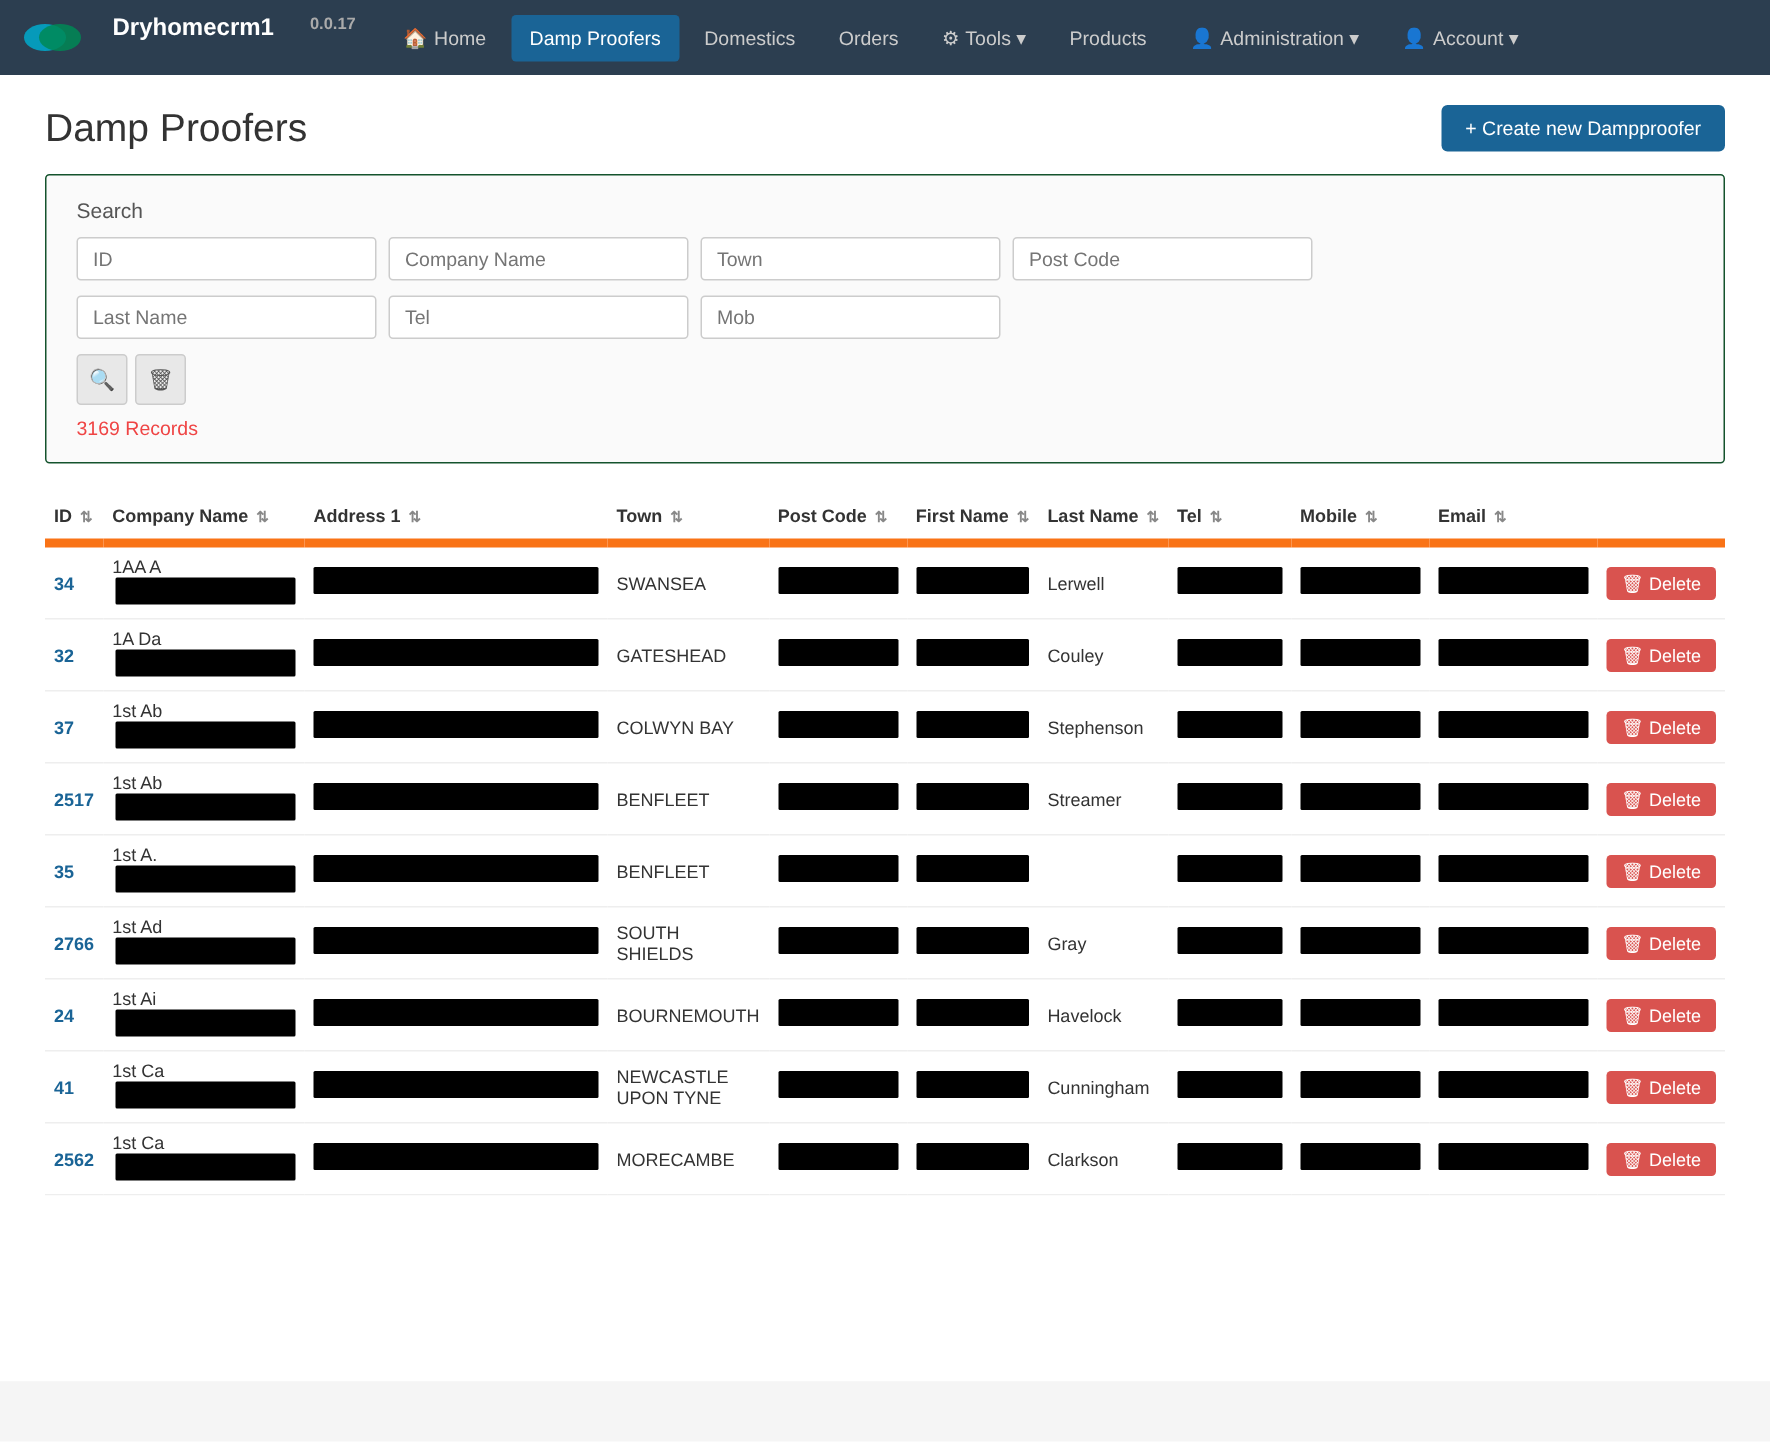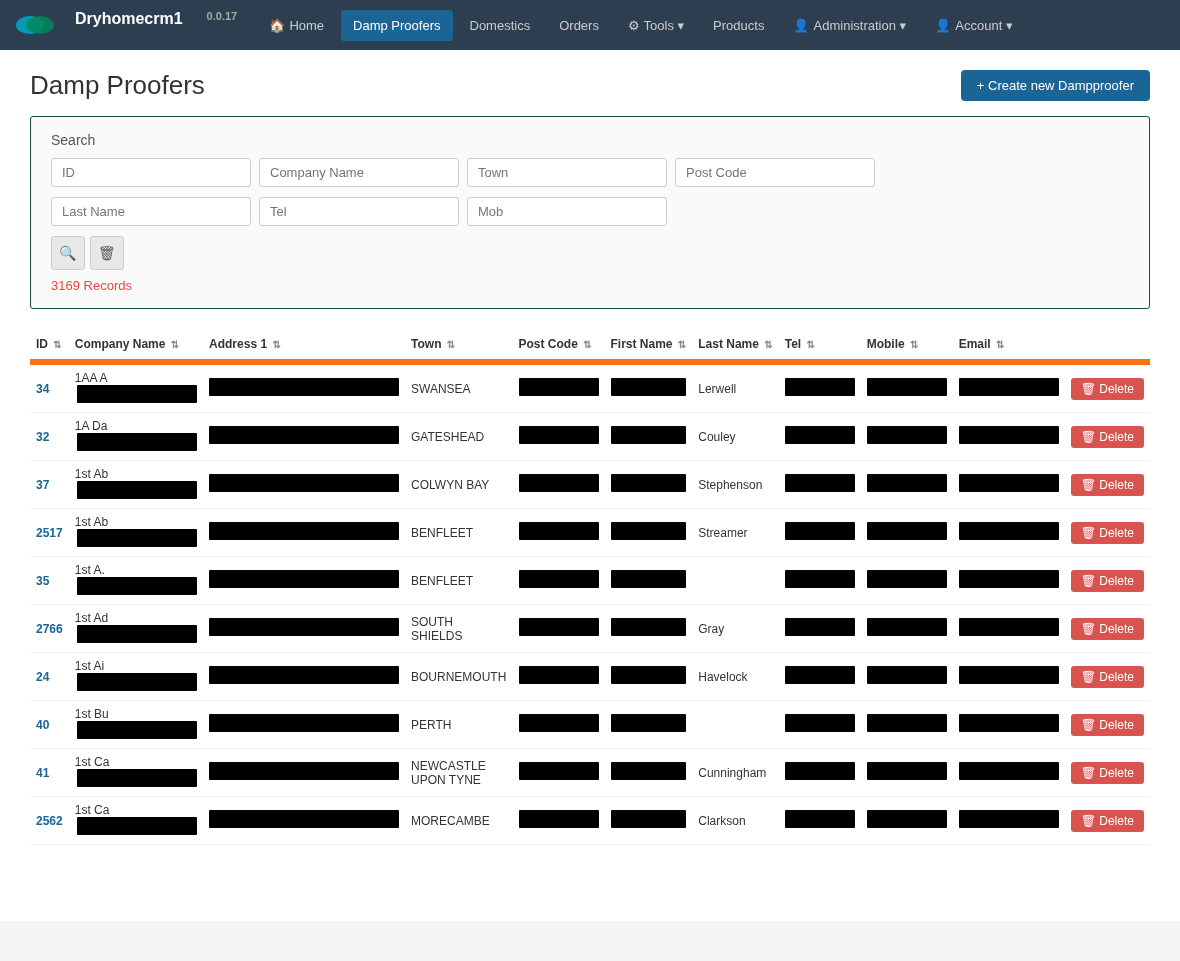--- a/index.html
+++ b/index.html
@@ -373,35 +373,20 @@
             <td class="col-firstname"><span class="td-redacted" style="width:75px;"></span></td>
             <td class="col-lastname">Havelock</td>
             <td class="col-tel"><span class="td-redacted" style="width:70px;"></span></td>
             <td class="col-mobile"><span class="td-redacted" style="width:80px;"></span></td>
             <td class="col-email"><span class="td-redacted" style="width:100px;"></span></td>
             <td class="col-action">
               <button class="btn-delete">🗑 Delete</button>
             </td>
           </tr>
           <tr>
-            <td class="td-id col-id">40</td>
-            <td class="col-company">1st Bu<span class="td-redacted" style="width:120px;display:inline-block;margin-left:2px;"></span></td>
-            <td class="col-address"><span class="td-redacted" style="width:190px;"></span></td>
-            <td class="col-town">PERTH</td>
-            <td class="col-postcode"><span class="td-redacted" style="width:80px;"></span></td>
-            <td class="col-firstname"><span class="td-redacted" style="width:75px;"></span></td>
-            <td class="col-lastname"></td>
-            <td class="col-tel"><span class="td-redacted" style="width:70px;"></span></td>
-            <td class="col-mobile"><span class="td-redacted" style="width:80px;"></span></td>
-            <td class="col-email"><span class="td-redacted" style="width:100px;"></span></td>
-            <td class="col-action">
-              <button class="btn-delete">🗑 Delete</button>
-            </td>
-          </tr>
-          <tr>
             <td class="td-id col-id">41</td>
             <td class="col-company">1st Ca<span class="td-redacted" style="width:120px;display:inline-block;margin-left:2px;"></span></td>
             <td class="col-address"><span class="td-redacted" style="width:190px;"></span></td>
             <td class="col-town">NEWCASTLE UPON TYNE</td>
             <td class="col-postcode"><span class="td-redacted" style="width:80px;"></span></td>
             <td class="col-firstname"><span class="td-redacted" style="width:75px;"></span></td>
             <td class="col-lastname">Cunningham</td>
             <td class="col-tel"><span class="td-redacted" style="width:70px;"></span></td>
             <td class="col-mobile"><span class="td-redacted" style="width:80px;"></span></td>
             <td class="col-email"><span class="td-redacted" style="width:100px;"></span></td>

